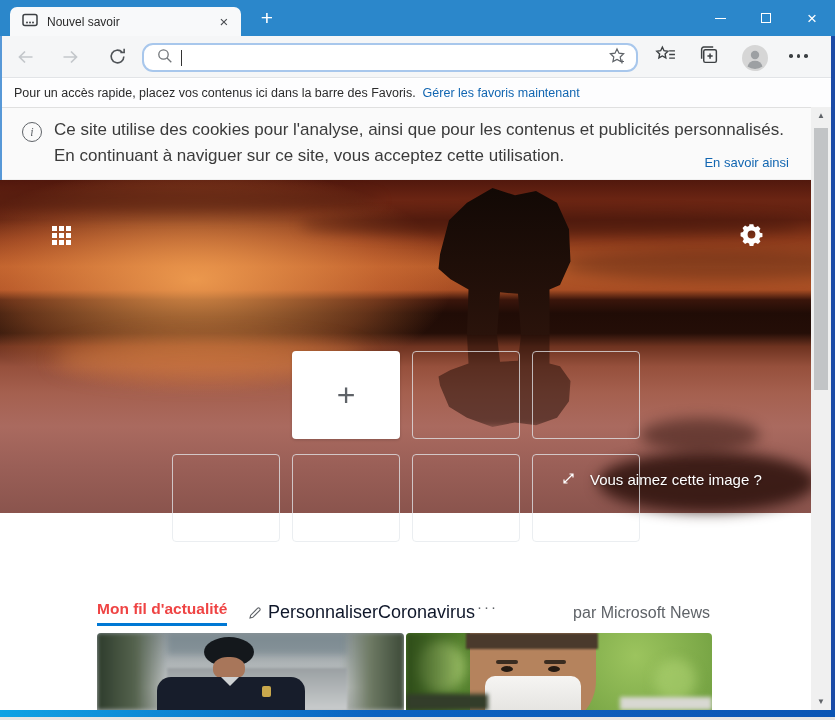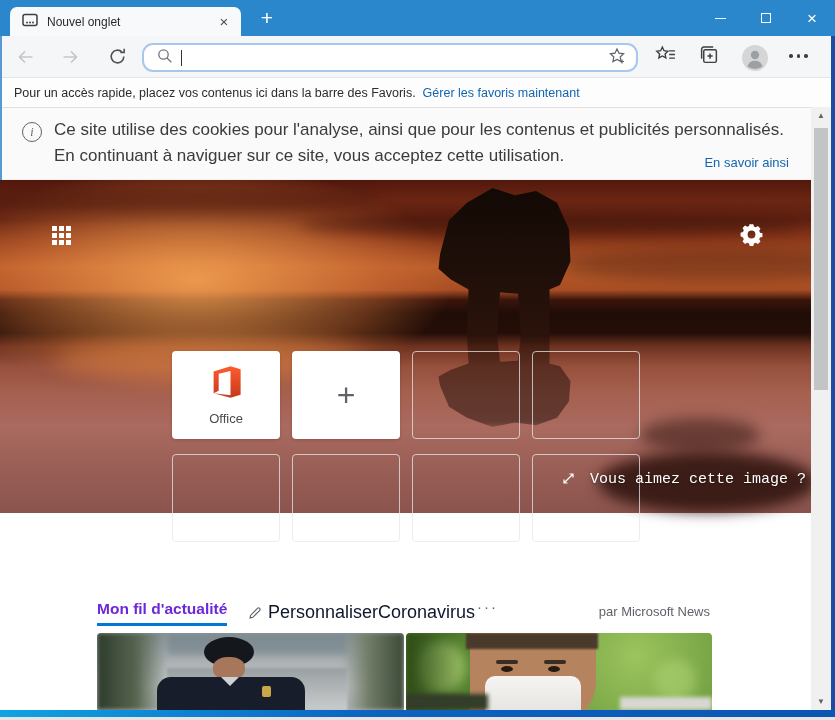--- a/index.html
+++ b/index.html
@@ -67,28 +67,28 @@
   .hero-search input { border:none; outline:none; flex:1; font-size:15px; color:#333; font-family:"Liberation Sans",sans-serif; }
   .hero-search input::placeholder { color:#767676; }
   .hero-search-btn { width:26px; height:26px; display:flex; align-items:center; justify-content:center; }
 
   
   .tile { position:absolute; width:108px; height:88px; border-radius:4px; }
   .tile-solid { background:#fff; box-shadow:0 1px 3px rgba(0,0,0,.18); display:flex; flex-direction:column; align-items:center; justify-content:center; }
   .tile-empty { border:1px solid rgba(228,232,236,.75); background:transparent; }
   .tile-label { font-size:13px; color:#4a4a4a; margin-top:7px; }
   .plus-glyph { font-size:32px; font-weight:300; color:#5f6368; }
-  .img-prompt { position:absolute; left:590px; top:471px; font-size:15px; color:#fff; text-shadow:0 1px 2px rgba(0,0,0,.35); white-space:nowrap;font-family:Liberation Mono, monospace; }
+  .img-prompt { position:absolute; left:590px; top:471px; font-size:15px; color:#fff; text-shadow:0 1px 2px rgba(0,0,0,.35); white-space:nowrap; }
   .expand-ico { position:absolute; left:561px; top:471px; }
 
   
-  .news-tab { position:absolute; left:97px; top:600px; font-size:15.5px; font-weight:bold; color:#6d28d9; padding-bottom:5px; border-bottom:3px solid #0078d4; }
+  .news-tab { position:absolute; left:97px; top:600px; font-size:15.5px; font-weight:bold; color:#ef4444; padding-bottom:5px; border-bottom:3px solid #0078d4; }
   .news-item { position:absolute; top:602px; font-size:18px; color:#0f172a; display:flex; align-items:center; }
   .news-more { position:absolute; left:477px; top:598px; font-size:15px; color:#5f6368; letter-spacing:2px; }
-  .news-attrib { position:absolute; right:125px; top:604px; font-size:13px; color:#5f6368; }
+  .news-attrib { position:absolute; right:125px; top:604px; font-size:16px; color:#5f6368; }
   .news-card { position:absolute; top:633px; height:77px; border-radius:4px 4px 0 0; overflow:hidden; }
   .abs { position:absolute; }
 
   
   .card-police { left:97px; width:307px; background:linear-gradient(180deg,#8f989c 0%,#aeb4b6 40%,#c3c6c7 70%,#b7babb 100%); }
   
   .card-mask { left:406px; width:306px; background:radial-gradient(circle at 75% 30%, #9cc45e, #6b9a3c 45%, #4a7527 85%); }
 
   
   .scrollbar { position:absolute; left:811px; top:107px; width:20px; height:603px; background:#f0f0f0; }
@@ -108,21 +108,21 @@
   <div class="titlebar">
     <div class="tab">
       <span>
         <svg width="16" height="14" viewBox="0 0 16 14">
             <rect x="1" y="1.5" width="14" height="11" rx="2" fill="none" stroke="#3c4043" stroke-width="1.5"></rect>
             <circle cx="5" cy="9.5" r="0.95" fill="#3c4043"></circle>
             <circle cx="8" cy="9.5" r="0.95" fill="#3c4043"></circle>
             <circle cx="11" cy="9.5" r="0.95" fill="#3c4043"></circle>
           </svg>
       </span>
-      <span class="tab-label">Nouvel onglet</span>
+      <span class="tab-label">Nouvel savoir</span>
       <span class="tab-close">×</span>
     </div>
     <div class="newtab-btn">+</div>
     <div class="win-controls">
       <div class="win-btn">
           <div class="min-glyph"></div>
         </div>
       <div class="win-btn">
           <div class="max-glyph"></div>
         </div>
@@ -226,34 +226,20 @@
       <div></div>
       <div></div>
   </div>
   <span class="gear-ico">
     <svg width="23" height="23" viewBox="0 0 20 20">
         <path fill="#fff" fill-rule="evenodd" d="M8.4 1h3.2l.5 2.1 1.6.7 1.9-1.1 2.2 2.2-1.1 1.9.7 1.6 2.1.5v3.2l-2.1.5-.7 1.6 1.1 1.9-2.2 2.2-1.9-1.1-1.6.7-.5 2.1H8.4l-.5-2.1-1.6-.7-1.9 1.1-2.2-2.2 1.1-1.9-.7-1.6L.5 11.6V8.4l2.1-.5.7-1.6-1.1-1.9 2.2-2.2 1.9 1.1 1.6-.7.5-2.1zM10 6.6a3.4 3.4 0 1 0 0 6.8 3.4 3.4 0 0 0 0-6.8z"></path>
       </svg>
   </span>
 
 
-  <div class="tile tile-solid" style="left:172px;top:351px;">
-    <span>
-      <svg width="36" height="36" viewBox="0 0 32 32">
-        <defs>
-            <linearGradient id="og" x1="0" y1="0" x2="0" y2="1">
-              <stop offset="0" stop-color="#ff5b2e"></stop>
-              <stop offset="1" stop-color="#c5391c"></stop>
-            </linearGradient>
-          </defs>
-        <path fill="url(#og)" d="M20 2l9 2.6v22.8L20 30 5 26l15 1.8V6.2L9.5 8.6v15.2L5 26V6.6z"></path>
-      </svg>
-    </span>
-    <span class="tile-label">Office</span>
-  </div>
   <div class="tile tile-solid" style="left:292px;top:351px;">
     <span class="plus-glyph">+</span>
   </div>
   <div class="tile tile-empty" style="left:412px;top:351px;"></div>
   <div class="tile tile-empty" style="left:532px;top:351px;"></div>
   <div class="tile tile-empty" style="left:172px;top:454px;"></div>
   <div class="tile tile-empty" style="left:292px;top:454px;"></div>
   <div class="tile tile-empty" style="left:412px;top:454px;"></div>
   <div class="tile tile-empty" style="left:532px;top:454px;"></div>
 

